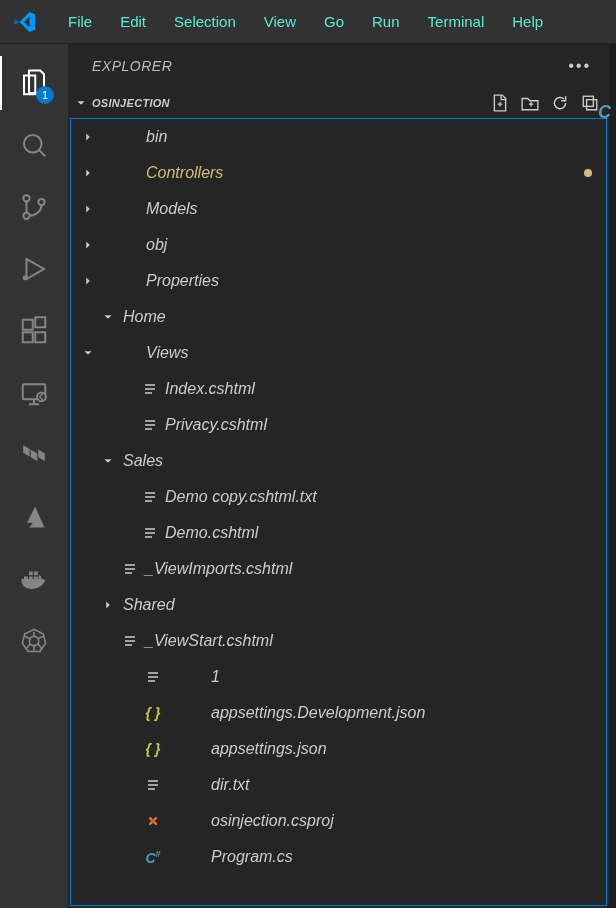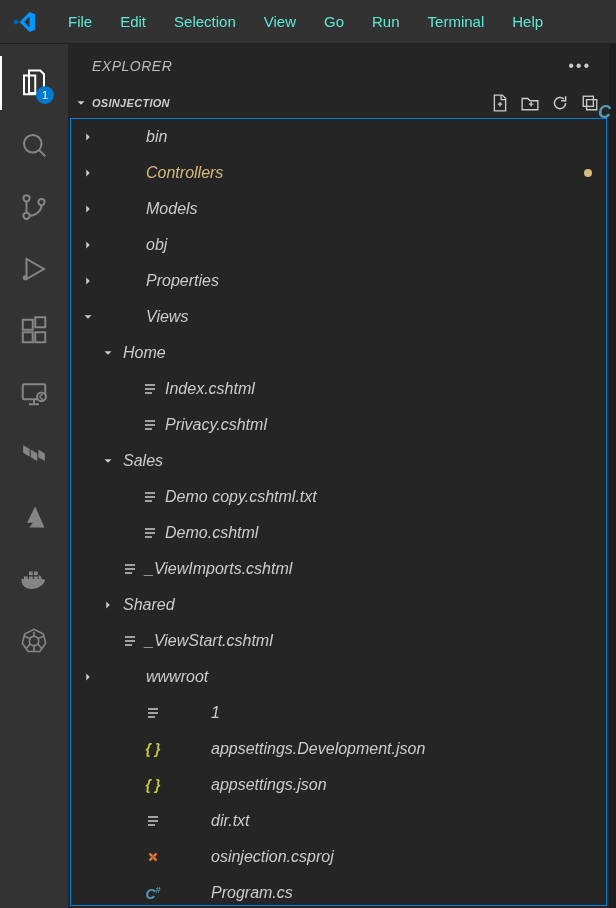--- a/index.html
+++ b/index.html
@@ -282,113 +282,105 @@
           <span class="label">obj</span>
         </div>
         <div class="row indent-0">
           <span class="chev">
             <svg width="14" height="14" viewBox="0 0 16 16" fill="currentColor">
               <path d="M6 4l4 4-4 4z"></path>
             </svg>
           </span>
           <span class="label">Properties</span>
         </div>
-        <div class="row indent-0">
+        <div class="row indent-1">
           <span class="chev">
             <svg width="14" height="14" viewBox="0 0 16 16" fill="currentColor">
               <path d="M4 6l4 4 4-4z"></path>
             </svg>
           </span>
+          <span class="label">Home</span>
+        </div>
+        <div class="row indent-0">
+          <span class="chev">
+            <svg width="14" height="14" viewBox="0 0 16 16" fill="currentColor">
+              <path d="M4 6l4 4 4-4z"></path>
+            </svg>
+          </span>
           <span class="label">Views</span>
         </div>
+        <div class="row indent-2">
+          <span class="chev"></span>
+          <span class="icon">
+            <svg width="16" height="16" viewBox="0 0 16 16" stroke="currentColor" stroke-width="1.4" class="c-lines">
+              <path d="M3 4h10M3 8h10M3 12h7"></path>
+            </svg>
+          </span>
+          <span class="label">Index.cshtml</span>
+        </div>
+        <div class="row indent-2">
+          <span class="chev"></span>
+          <span class="icon">
+            <svg width="16" height="16" viewBox="0 0 16 16" stroke="currentColor" stroke-width="1.4" class="c-lines">
+              <path d="M3 4h10M3 8h10M3 12h7"></path>
+            </svg>
+          </span>
+          <span class="label">Privacy.cshtml</span>
+        </div>
         <div class="row indent-1">
           <span class="chev">
             <svg width="14" height="14" viewBox="0 0 16 16" fill="currentColor">
               <path d="M4 6l4 4 4-4z"></path>
             </svg>
           </span>
-          <span class="label">Home</span>
+          <span class="label">Sales</span>
         </div>
         <div class="row indent-2">
           <span class="chev"></span>
           <span class="icon">
             <svg width="16" height="16" viewBox="0 0 16 16" stroke="currentColor" stroke-width="1.4" class="c-lines">
               <path d="M3 4h10M3 8h10M3 12h7"></path>
             </svg>
           </span>
-          <span class="label">Index.cshtml</span>
+          <span class="label">Demo copy.cshtml.txt</span>
         </div>
         <div class="row indent-2">
           <span class="chev"></span>
           <span class="icon">
             <svg width="16" height="16" viewBox="0 0 16 16" stroke="currentColor" stroke-width="1.4" class="c-lines">
               <path d="M3 4h10M3 8h10M3 12h7"></path>
             </svg>
           </span>
-          <span class="label">Privacy.cshtml</span>
+          <span class="label">Demo.cshtml</span>
         </div>
         <div class="row indent-1">
-          <span class="chev">
-            <svg width="14" height="14" viewBox="0 0 16 16" fill="currentColor">
-              <path d="M4 6l4 4 4-4z"></path>
-            </svg>
-          </span>
-          <span class="label">Sales</span>
-        </div>
-        <div class="row indent-2">
-          <span class="chev"></span>
-          <span class="icon">
-            <svg width="16" height="16" viewBox="0 0 16 16" stroke="currentColor" stroke-width="1.4" class="c-lines">
-              <path d="M3 4h10M3 8h10M3 12h7"></path>
-            </svg>
-          </span>
-          <span class="label">Demo copy.cshtml.txt</span>
-        </div>
-        <div class="row indent-2">
-          <span class="chev"></span>
-          <span class="icon">
-            <svg width="16" height="16" viewBox="0 0 16 16" stroke="currentColor" stroke-width="1.4" class="c-lines">
-              <path d="M3 4h10M3 8h10M3 12h7"></path>
-            </svg>
-          </span>
-          <span class="label">Demo.cshtml</span>
+          <span class="chev"></span>
+          <span class="icon">
+            <svg width="16" height="16" viewBox="0 0 16 16" stroke="currentColor" stroke-width="1.4" class="c-lines">
+              <path d="M3 4h10M3 8h10M3 12h7"></path>
+            </svg>
+          </span>
+          <span class="label">_ViewImports.cshtml</span>
         </div>
         <div class="row indent-1">
-          <span class="chev"></span>
-          <span class="icon">
-            <svg width="16" height="16" viewBox="0 0 16 16" stroke="currentColor" stroke-width="1.4" class="c-lines">
-              <path d="M3 4h10M3 8h10M3 12h7"></path>
-            </svg>
-          </span>
-          <span class="label">_ViewImports.cshtml</span>
+          <span class="chev">
+            <svg width="14" height="14" viewBox="0 0 16 16" fill="currentColor">
+              <path d="M6 4l4 4-4 4z"></path>
+            </svg>
+          </span>
+          <span class="label">Shared</span>
         </div>
         <div class="row indent-1">
-          <span class="chev">
-            <svg width="14" height="14" viewBox="0 0 16 16" fill="currentColor">
-              <path d="M6 4l4 4-4 4z"></path>
-            </svg>
-          </span>
-          <span class="label">Shared</span>
-        </div>
-        <div class="row indent-1">
           <span class="chev"></span>
           <span class="icon">
             <svg width="16" height="16" viewBox="0 0 16 16" stroke="currentColor" stroke-width="1.4" class="c-lines">
               <path d="M3 4h10M3 8h10M3 12h7"></path>
             </svg>
           </span>
           <span class="label">_ViewStart.cshtml</span>
-        </div>
-        <div class="row indent-0">
-          <span class="chev">
-            <svg width="14" height="14" viewBox="0 0 16 16" fill="currentColor">
-              <path d="M6 4l4 4-4 4z"></path>
-            </svg>
-          </span>
-          <span class="label">wwwroot</span>
         </div>
         <div class="row indent-0">
           <span class="chev"></span>
           <span class="icon">
             <svg width="16" height="16" viewBox="0 0 16 16" stroke="currentColor" stroke-width="1.4" class="c-lines">
               <path d="M3 4h10M3 8h10M3 12h7"></path>
             </svg>
           </span>
           <span class="label">1</span>
         </div>

